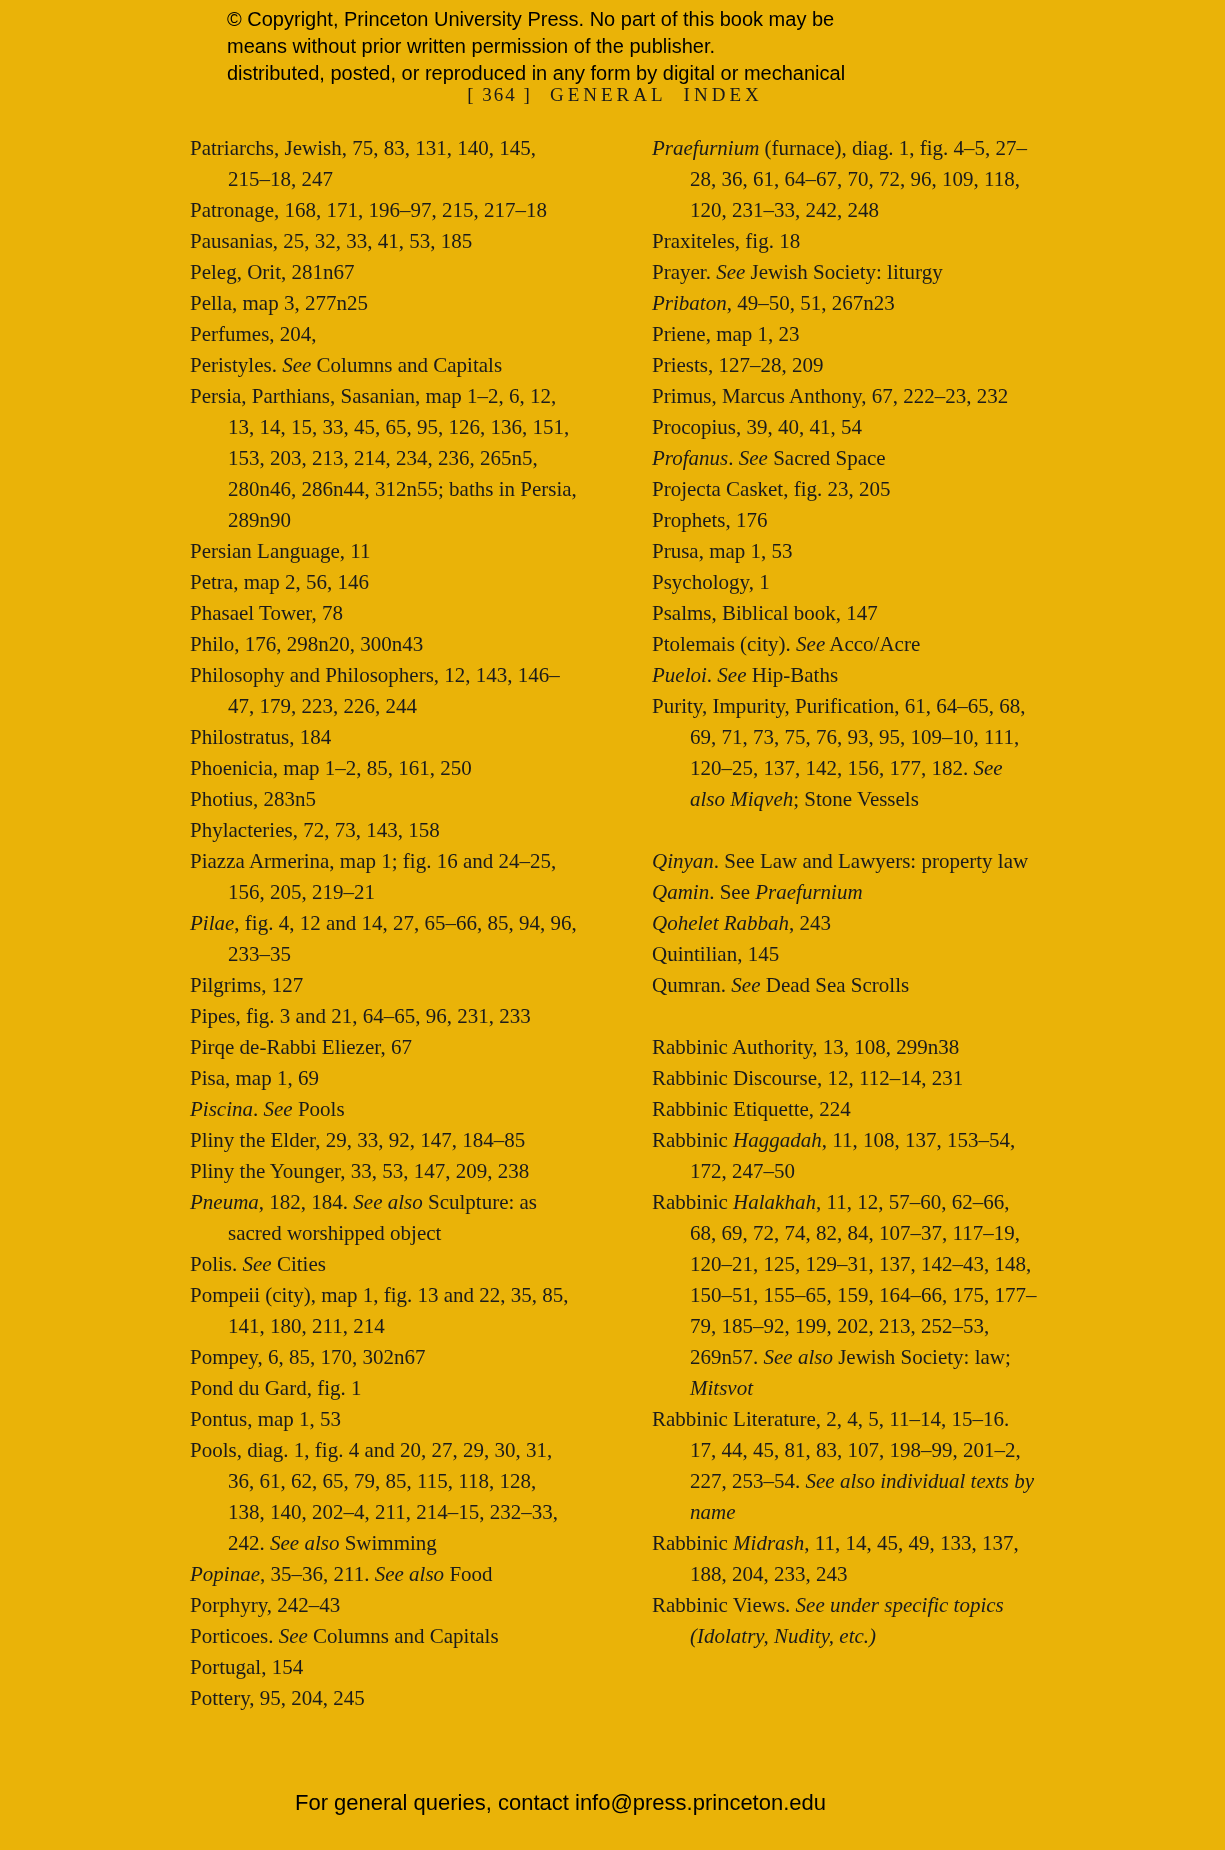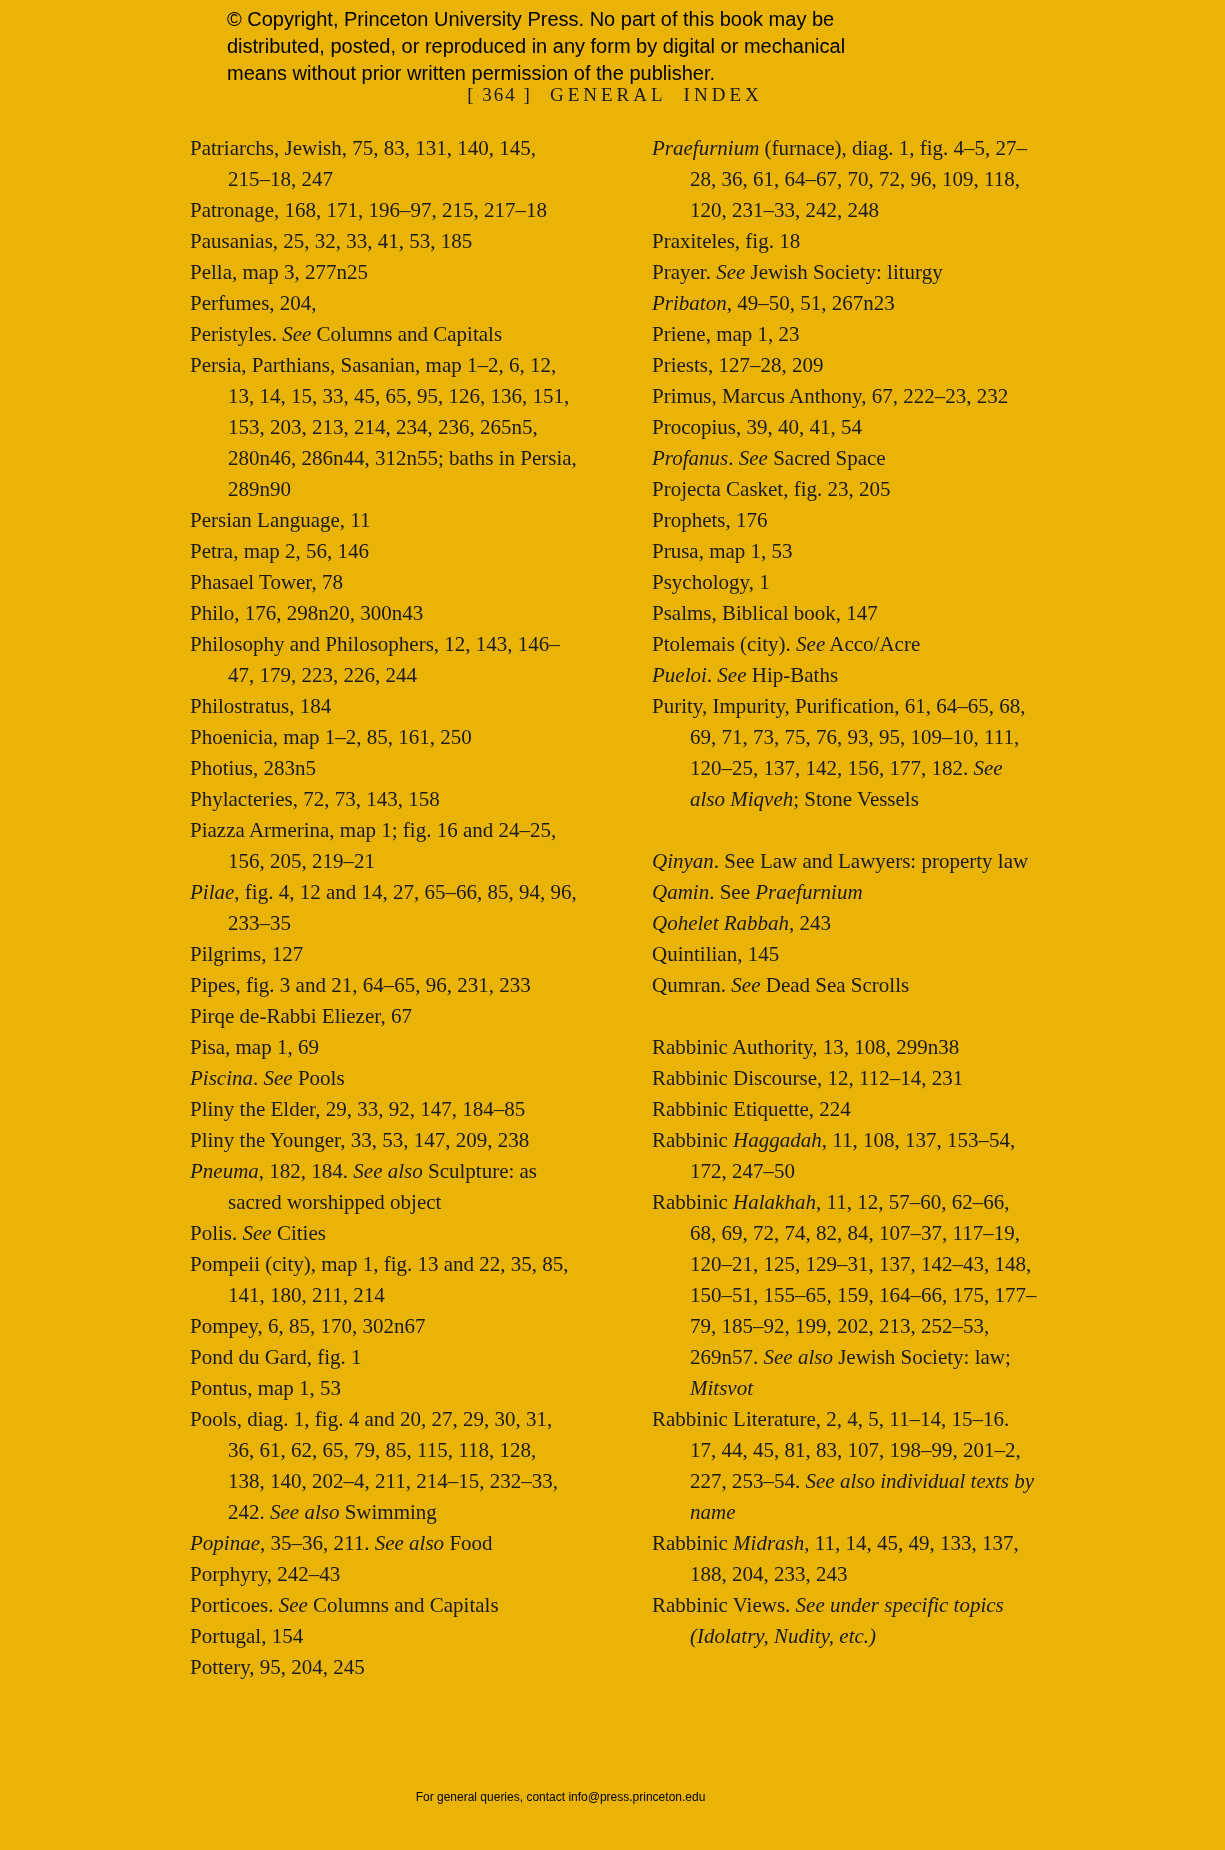--- a/index.html
+++ b/index.html
@@ -54,46 +54,47 @@
     color: #1b1b1b;
   }
   .it { font-style: italic; margin-top: 32px; }
   .footer {
     position: absolute;
     left: 0;
     top: 1790px;
     width: 1121px;
     text-align: center;
     font-family: "Liberation Sans", sans-serif;
-    font-size: 12px;
+    font-size: 22px;
     color: #000000;
   }
 </style>
 </head>
 <body>
 
 <div class="page">
 
   <div class="copyright">
     <div>© Copyright, Princeton University Press. No part of this book may be</div>
+    <div>means without prior written permission of the publisher.</div>
     <div>distributed, posted, or reproduced in any form by digital or mechanical</div>
-    <div>means without prior written permission of the publisher.</div>
   </div>
 
   <div class="pagehead">
     <span class="folio">[ 364 ]</span>
     <span class="head-title">GENERAL INDEX</span>
   </div>
 
   <div class="content">
     <div class="col">
         <div class="group">
           <p class="entry">Patriarchs, Jewish, 75, 83, 131, 140, 145, 215–18, 247</p>
           <p class="entry">Patronage, 168, 171, 196–97, 215, 217–18</p>
           <p class="entry">Pausanias, 25, 32, 33, 41, 53, 185</p>
+          <p class="entry">Peleg, Orit, 281n67</p>
           <p class="entry">Pella, map 3, 277n25</p>
           <p class="entry">Perfumes, 204,</p>
           <p class="entry">Peristyles. <span class="it">See</span> Columns and Capitals</p>
           <p class="entry">Persia, Parthians, Sasanian, map 1–2, 6, 12, 13, 14, 15, 33, 45, 65, 95, 126, 136, 151, 153, 203, 213, 214, 234, 236, 265n5, 280n46, 286n44, 312n55; baths in Persia, 289n90</p>
           <p class="entry">Persian Language, 11</p>
           <p class="entry">Petra, map 2, 56, 146</p>
           <p class="entry">Phasael Tower, 78</p>
           <p class="entry">Philo, 176, 298n20, 300n43</p>
           <p class="entry">Philosophy and Philosophers, 12, 143, 146–47, 179, 223, 226, 244</p>
           <p class="entry">Philostratus, 184</p>

